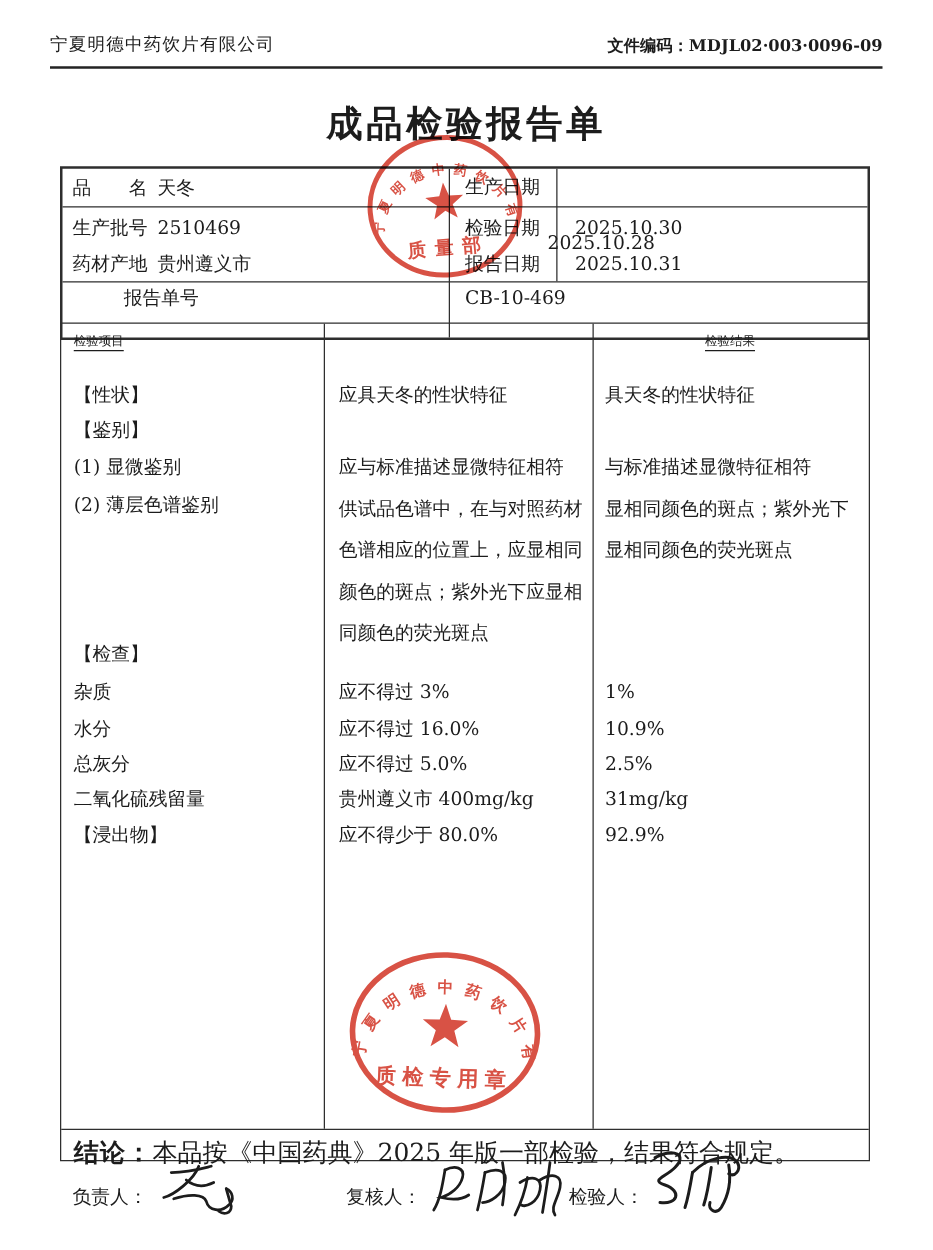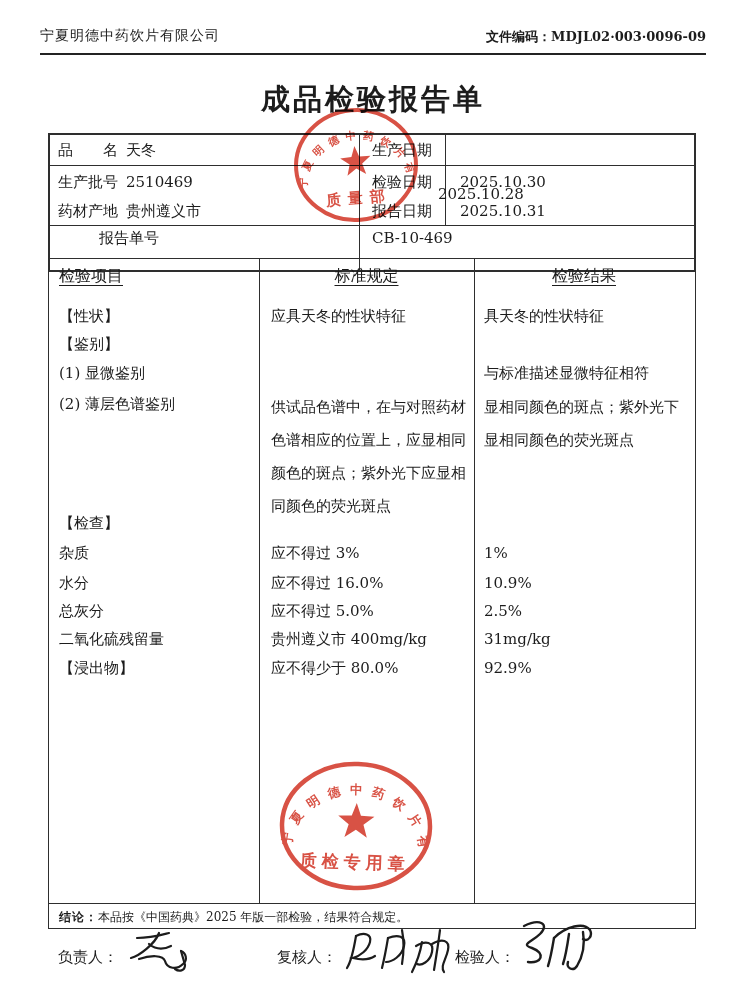--- a/index.html
+++ b/index.html
@@ -18,24 +18,24 @@
   .info{position:absolute;left:48px;top:133px;width:648px;height:139px;
         border:2px solid #2e2e2e;box-sizing:border-box;font-size:15px;}
   .info .hline{position:absolute;left:0;width:100%;border-top:1.5px solid #2e2e2e;}
   .info .vline{position:absolute;top:0;border-left:1.5px solid #2e2e2e;}
   .info .cell{position:absolute;line-height:22px;white-space:nowrap;}
   
   .main{position:absolute;left:48px;top:258px;width:648px;height:671px;
         border:1.8px solid #2e2e2e;box-sizing:border-box;font-size:15px;}
   .main .vline{position:absolute;top:0;height:644px;border-left:1.5px solid #2e2e2e;}
   .main .concl-line{position:absolute;left:0;top:644px;width:100%;border-top:1.8px solid #2e2e2e;}
-  .main .colhead{position:absolute;top:7px;font-size:16px;text-decoration:underline;text-underline-offset:4px;}
+  .main .colhead{position:absolute;top:7px;font-size:10px;text-decoration:underline;text-underline-offset:4px;}
   .main .cell{position:absolute;line-height:20px;white-space:nowrap;}
   .main .wrap{white-space:normal;line-height:33px;}
-  .concl{position:absolute;left:10px;top:650px;font-size:12px;white-space:nowrap;}
+  .concl{position:absolute;left:10px;top:650px;font-size:20px;white-space:nowrap;}
   .concl b{letter-spacing:1px;}
   
   .stamp{position:absolute;mix-blend-mode:multiply;opacity:0.88;}
   .stamp svg{display:block;}
   
   .sig-label{font-size:15px;}
   .sig svg{display:block;}
 </style>
 </head>
 <body>
@@ -72,35 +72,35 @@
     <div class="cell" style="left:8px;top:92px;margin-left:41px;">报告单号</div>
     <div class="cell" style="left:322px;top:92px;">CB-10-469</div>
   </div>
 
   <div class="main">
     <div class="vline" style="left:210px;"></div>
     <div class="vline" style="left:425px;"></div>
     <div class="concl-line"></div>
 
     <div class="colhead" style="left:10px;">检验项目</div>
-    <div class="colhead" style="left:210px;width:215px;text-align:center;">标准规定</div>
     <div class="colhead" style="left:425px;width:220px;text-align:center;">检验结果</div>
 
     <div class="cell" style="left:10px;top:47px;">【性状】</div>
     <div class="cell" style="left:10px;top:75px;">【鉴别】</div>
     <div class="cell" style="left:10px;top:104px;">(1) 显微鉴别</div>
     <div class="cell" style="left:10px;top:135px;text-align:right;">(2) 薄层色谱鉴别</div>
     <div class="cell" style="left:10px;top:254px;">【检查】</div>
     <div class="cell" style="left:10px;top:284px;">杂质</div>
     <div class="cell" style="left:10px;top:314px;">水分</div>
     <div class="cell" style="left:10px;top:342px;">总灰分</div>
     <div class="cell" style="left:10px;top:370px;">二氧化硫残留量</div>
     <div class="cell" style="left:10px;top:399px;">【浸出物】</div>
 
     <div class="cell" style="left:222px;top:47px;">应具天冬的性状特征</div>
+    <div class="cell" style="left:222px;top:104px;">应与标准描述显微特征相符</div>
     <div class="cell wrap" style="left:222px;top:132px;width:198px;">供试品色谱中，在与对照药材色谱相应的位置上，应显相同颜色的斑点；紫外光下应显相同颜色的荧光斑点</div>
     <div class="cell" style="left:222px;top:284px;">应不得过 3%</div>
     <div class="cell" style="left:222px;top:314px;">应不得过 16.0%</div>
     <div class="cell" style="left:222px;top:342px;text-align:right;">应不得过 5.0%</div>
     <div class="cell" style="left:222px;top:370px;">贵州遵义市 400mg/kg</div>
     <div class="cell" style="left:222px;top:399px;">应不得少于 80.0%</div>
 
     <div class="cell" style="left:435px;top:47px;">具天冬的性状特征</div>
     <div class="cell" style="left:435px;top:104px;">与标准描述显微特征相符</div>
     <div class="cell wrap" style="left:435px;top:132px;width:205px;">显相同颜色的斑点；紫外光下显相同颜色的荧光斑点</div>

